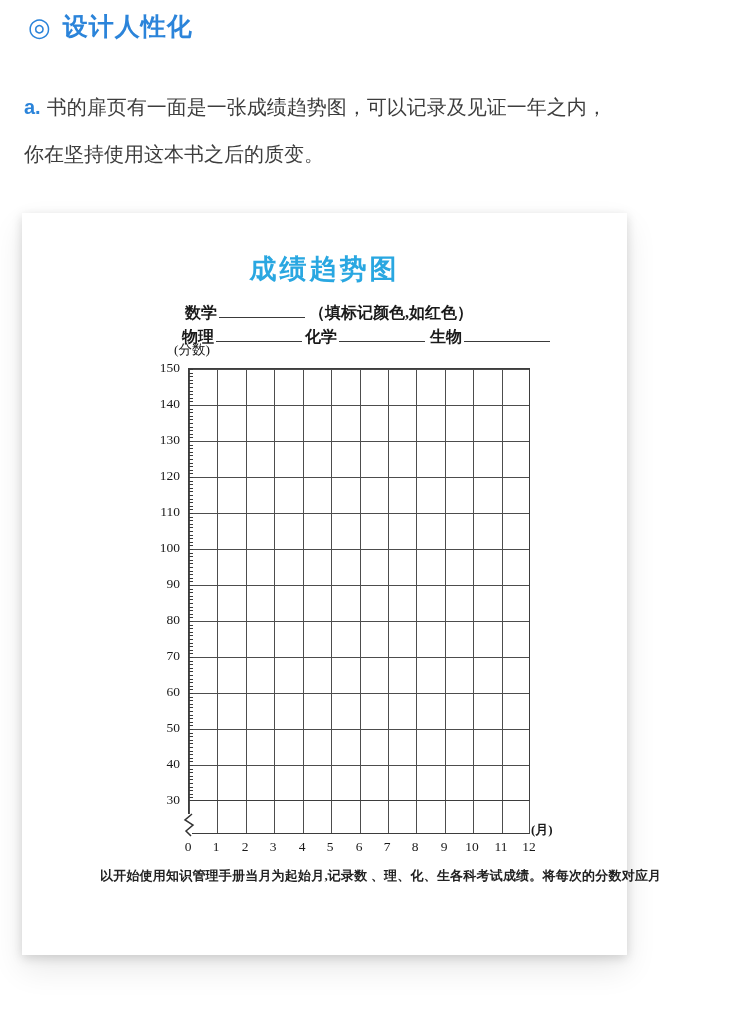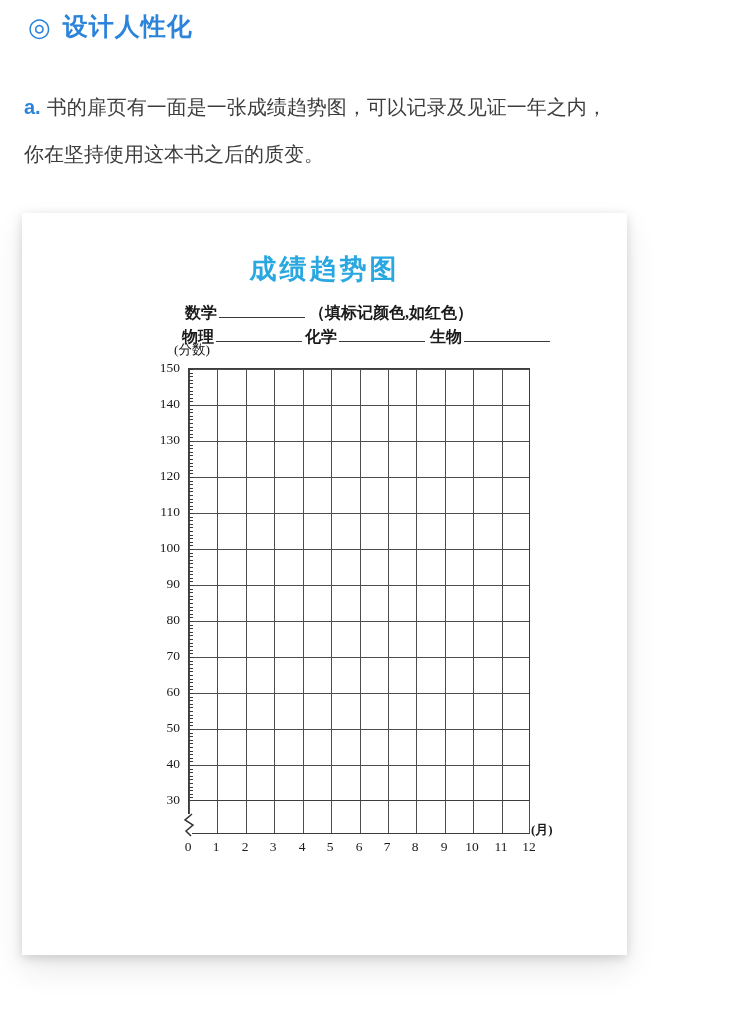--- a/index.html
+++ b/index.html
@@ -125,16 +125,17 @@
     <span class="xt" style="left:353px">7</span>
     <span class="xt" style="left:381px">8</span>
     <span class="xt" style="left:410px">9</span>
     <span class="xt" style="left:438px">10</span>
     <span class="xt" style="left:467px">11</span>
     <span class="xt" style="left:495px">12</span>
 
     <div class="xunit">(月)</div>
 
     <div class="caption">
+      <div class="cap1">以开始使用知识管理手册当月为起始月,记录数 、理、化、生各科考试成绩。将每次的分数对应月</div>
     </div>
 
   </div>
 </div>
 
 </body></html>

